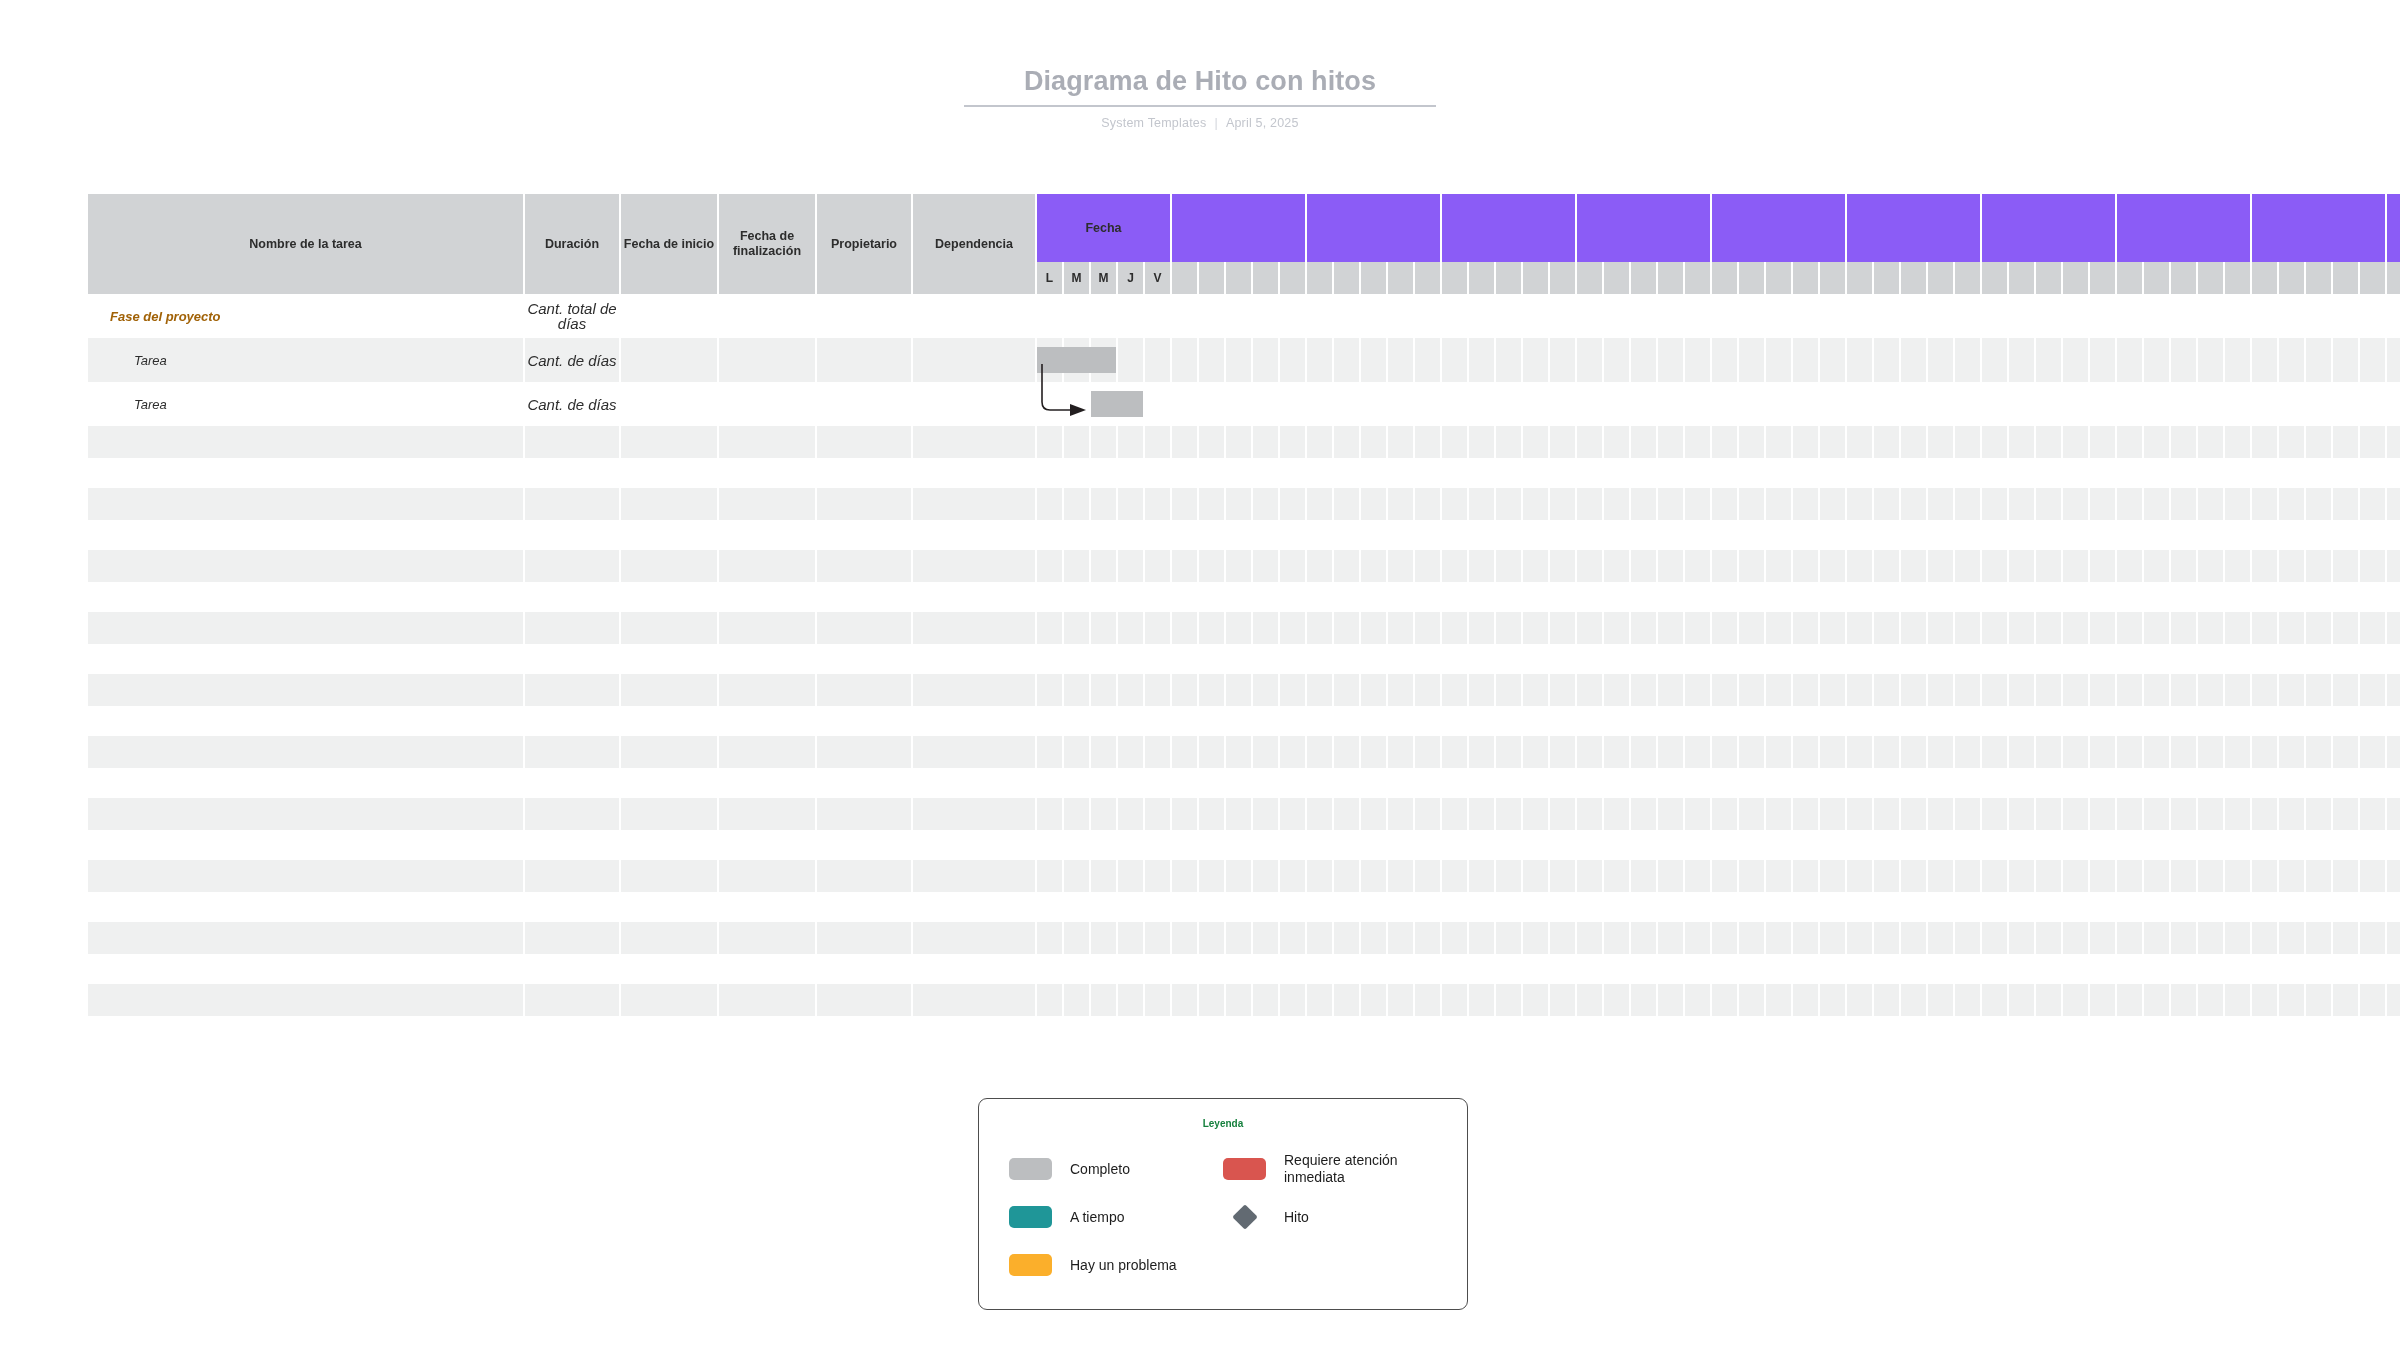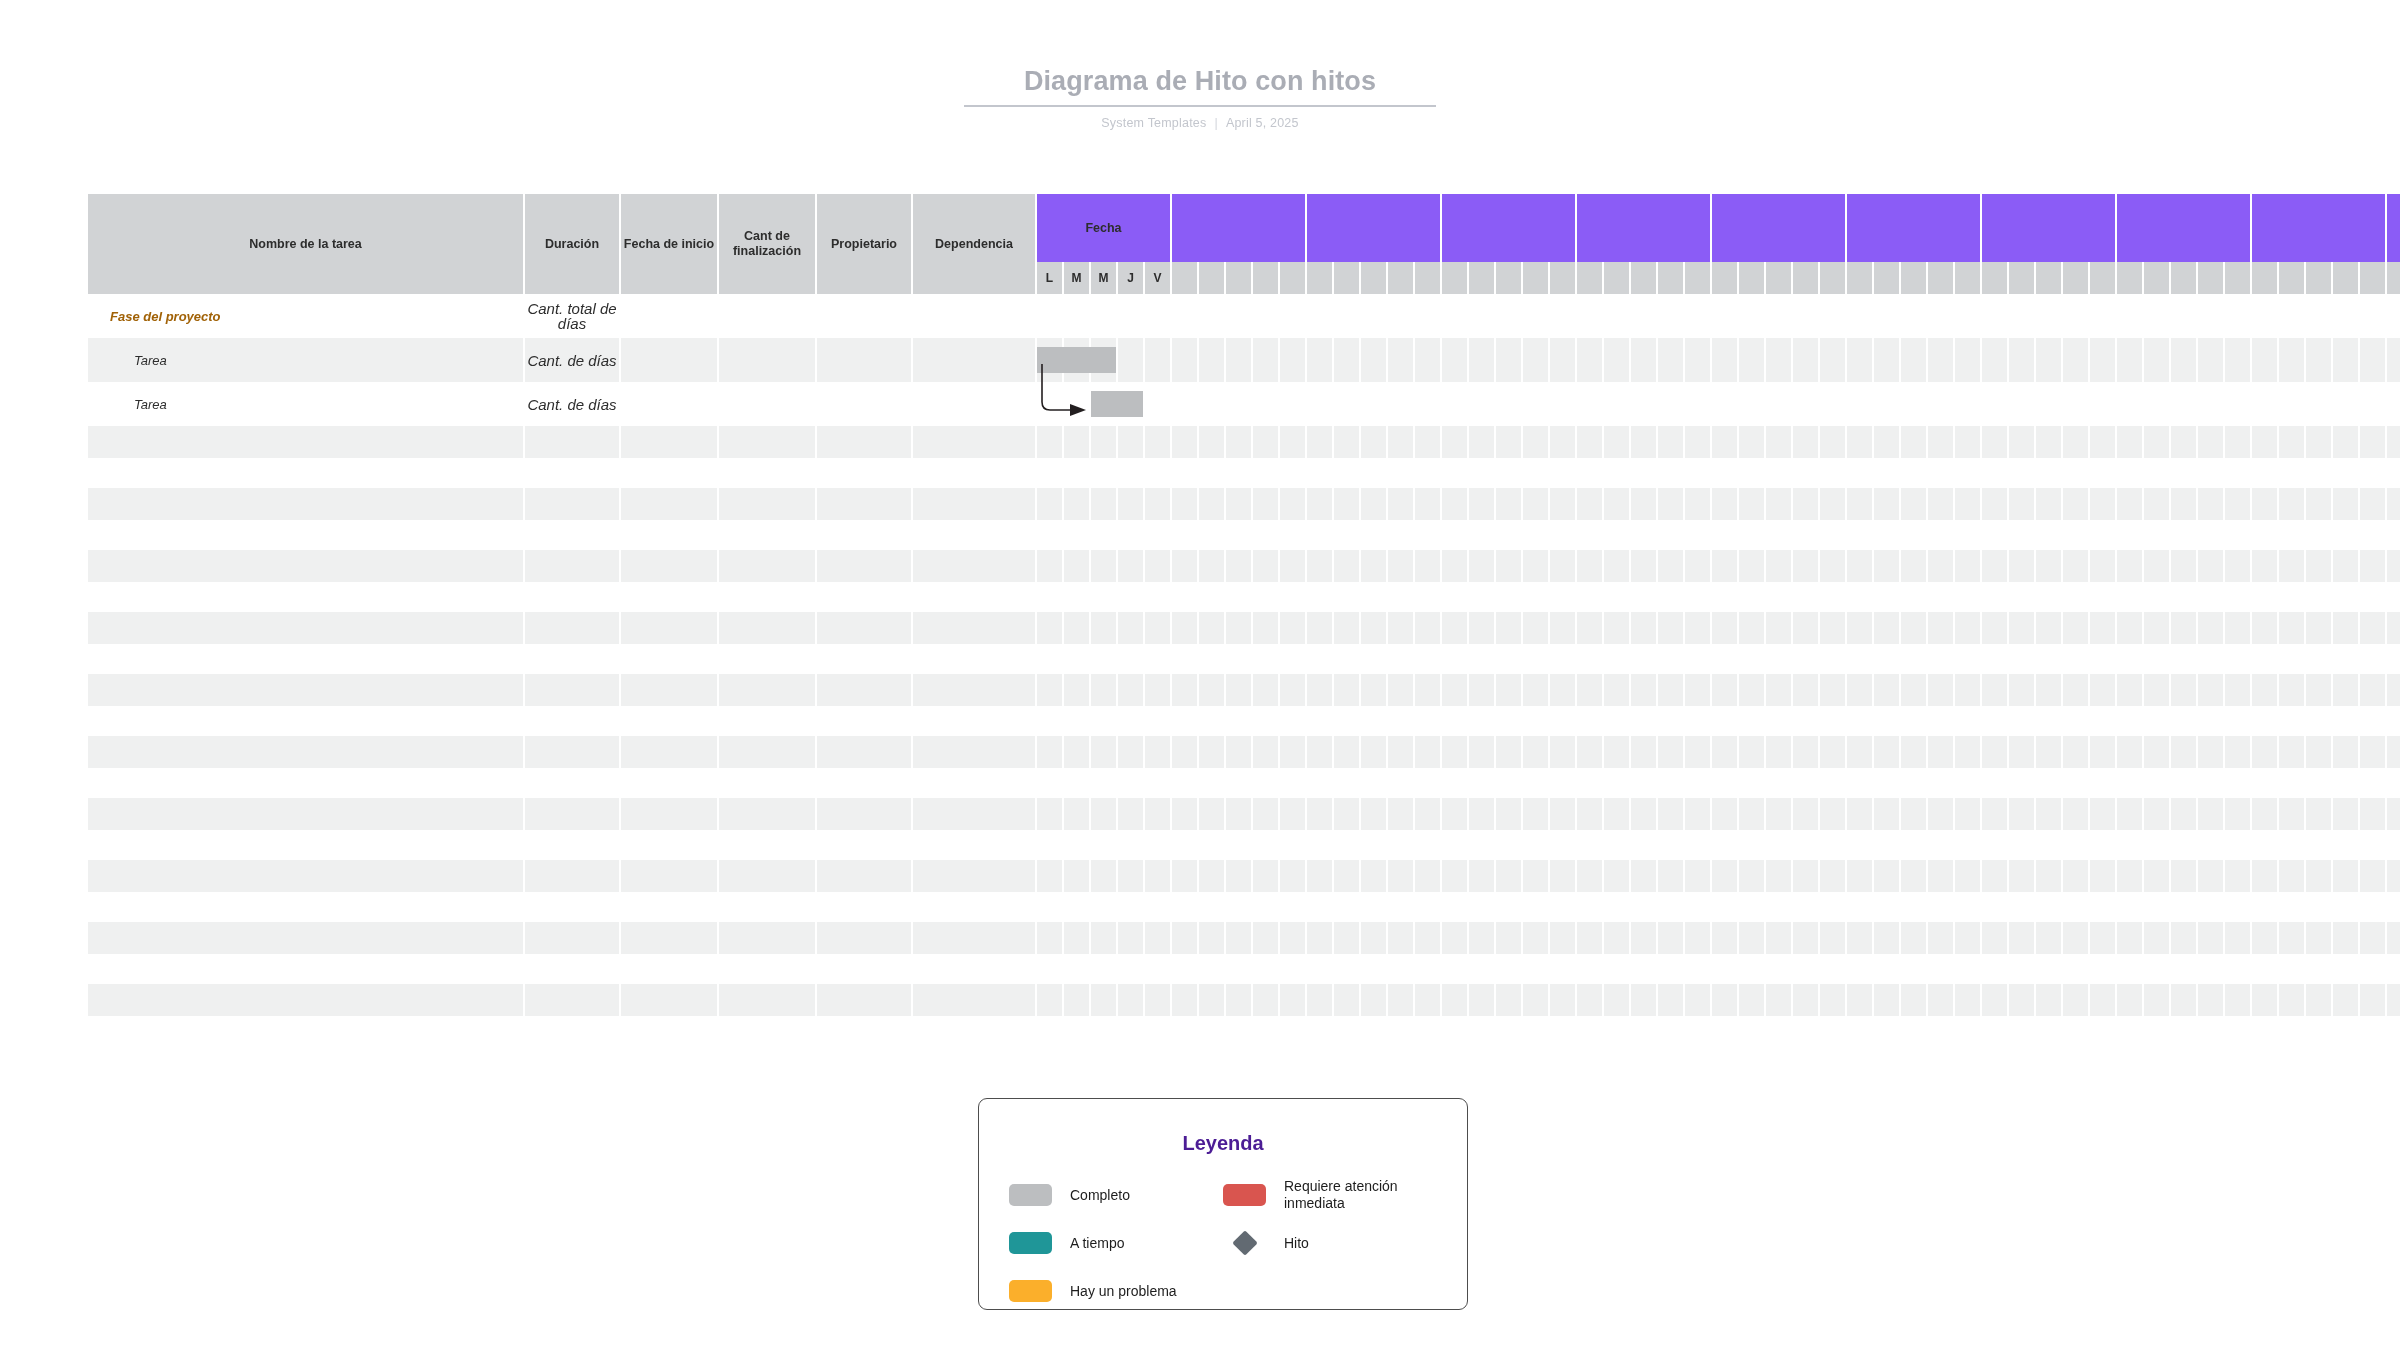--- a/index.html
+++ b/index.html
@@ -195,24 +195,24 @@
     top: 1098px;
     width: 490px;
     height: 212px;
     box-sizing: border-box;
     border: 1.5px solid #4d4d4d;
     border-radius: 9px;
     background: #ffffff;
   }
   .legend-title {
     text-align: center;
-    font-size: 20px;
+    font-size: 10px;
     font-weight: bold;
-    color: #4c1d95;
-    margin-top: 33px;
+    color: #15803d;
+    margin-top: 19px;
   }
   .legend-cols {
     display: flex;
     margin-top: 16px;
     padding: 0 30px;
   }
   .legend-col { width: 50%; }
   .legend-item {
     display: flex;
     align-items: center;
@@ -254,21 +254,21 @@
     <span>System Templates</span><span class="sep">|</span><span>April 5, 2025</span>
   </div>
 </div>
 
 <div class="gantt">
 
   <div class="row hdr-row">
     <div class="lcol c-name">Nombre de la tarea</div>
     <div class="lcol c-dur">Duración</div>
     <div class="lcol c-start">Fecha de inicio</div>
-    <div class="lcol c-end">Cant de finalización</div>
+    <div class="lcol c-end">Fecha de finalización</div>
     <div class="lcol c-owner">Propietario</div>
     <div class="lcol c-dep">Dependencia</div>
     <div class="cal">
       <div class="cal-groups" id="cal-groups">
           <div class="cal-group" style="width: 135px; flex: 0 0 135px;">Fecha</div>
           <div class="cal-group" style="width: 135px; flex: 0 0 135px;"></div>
           <div class="cal-group" style="width: 135px; flex: 0 0 135px;"></div>
           <div class="cal-group" style="width: 135px; flex: 0 0 135px;"></div>
           <div class="cal-group" style="width: 135px; flex: 0 0 135px;"></div>
           <div class="cal-group" style="width: 135px; flex: 0 0 135px;"></div>

